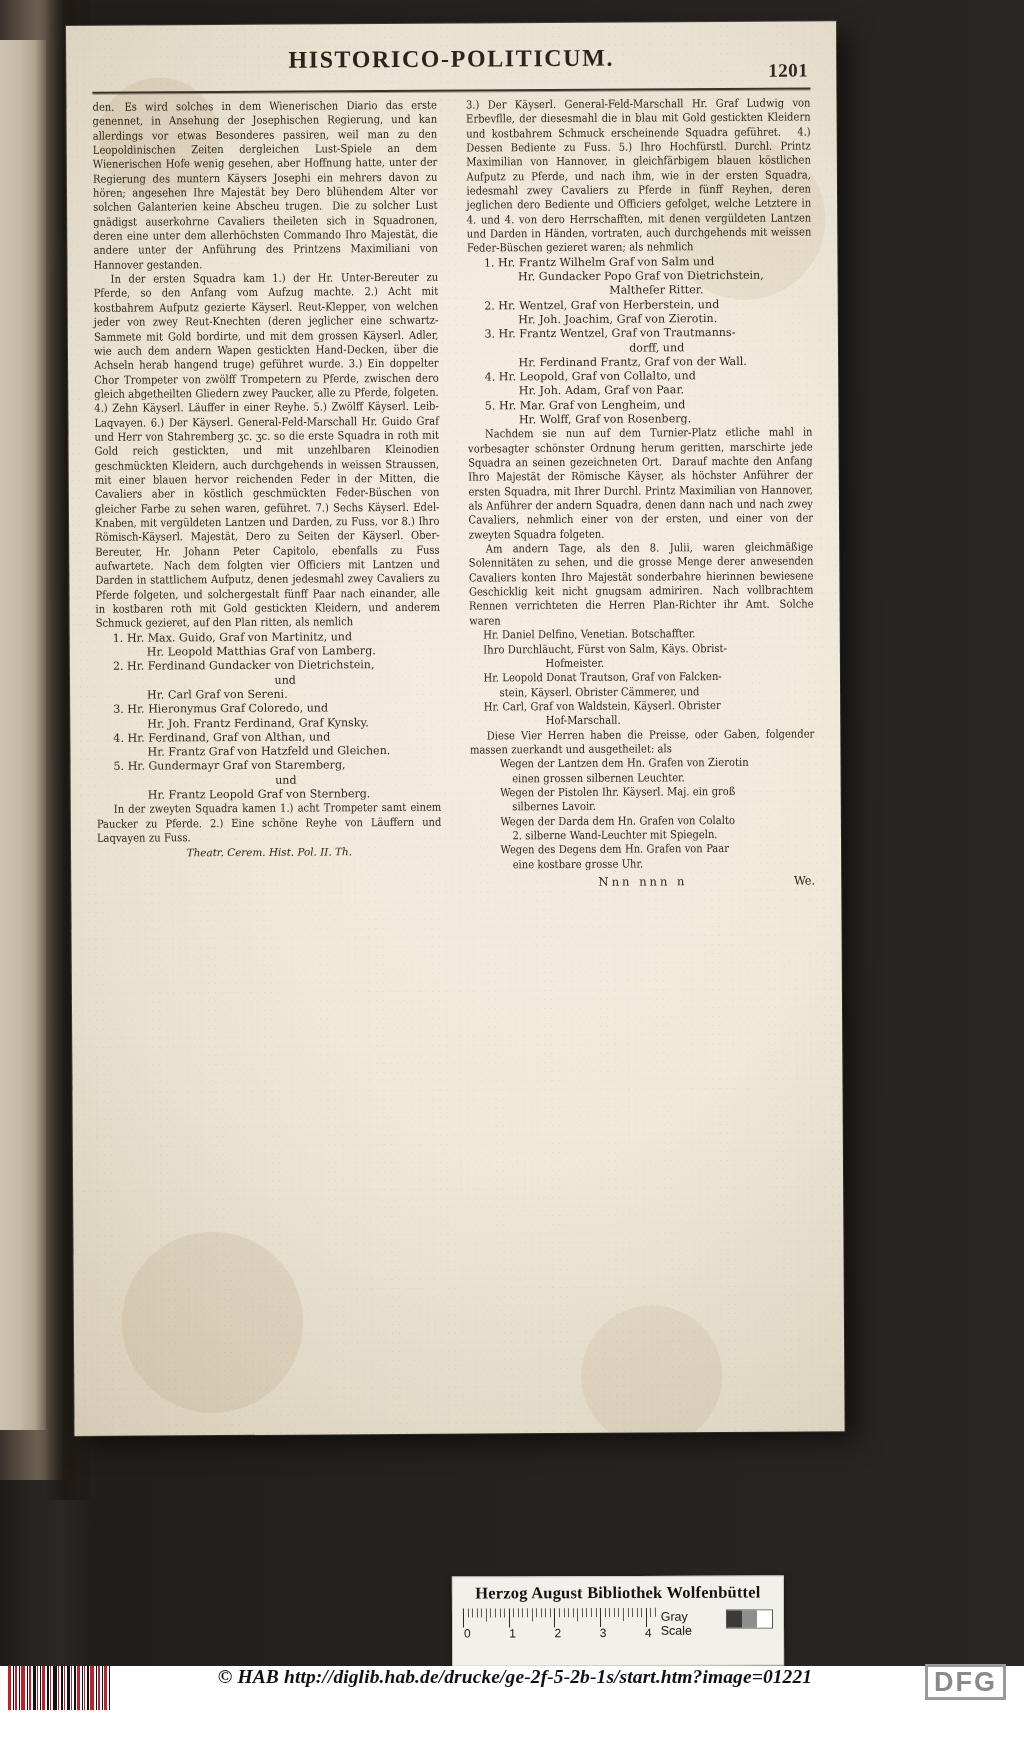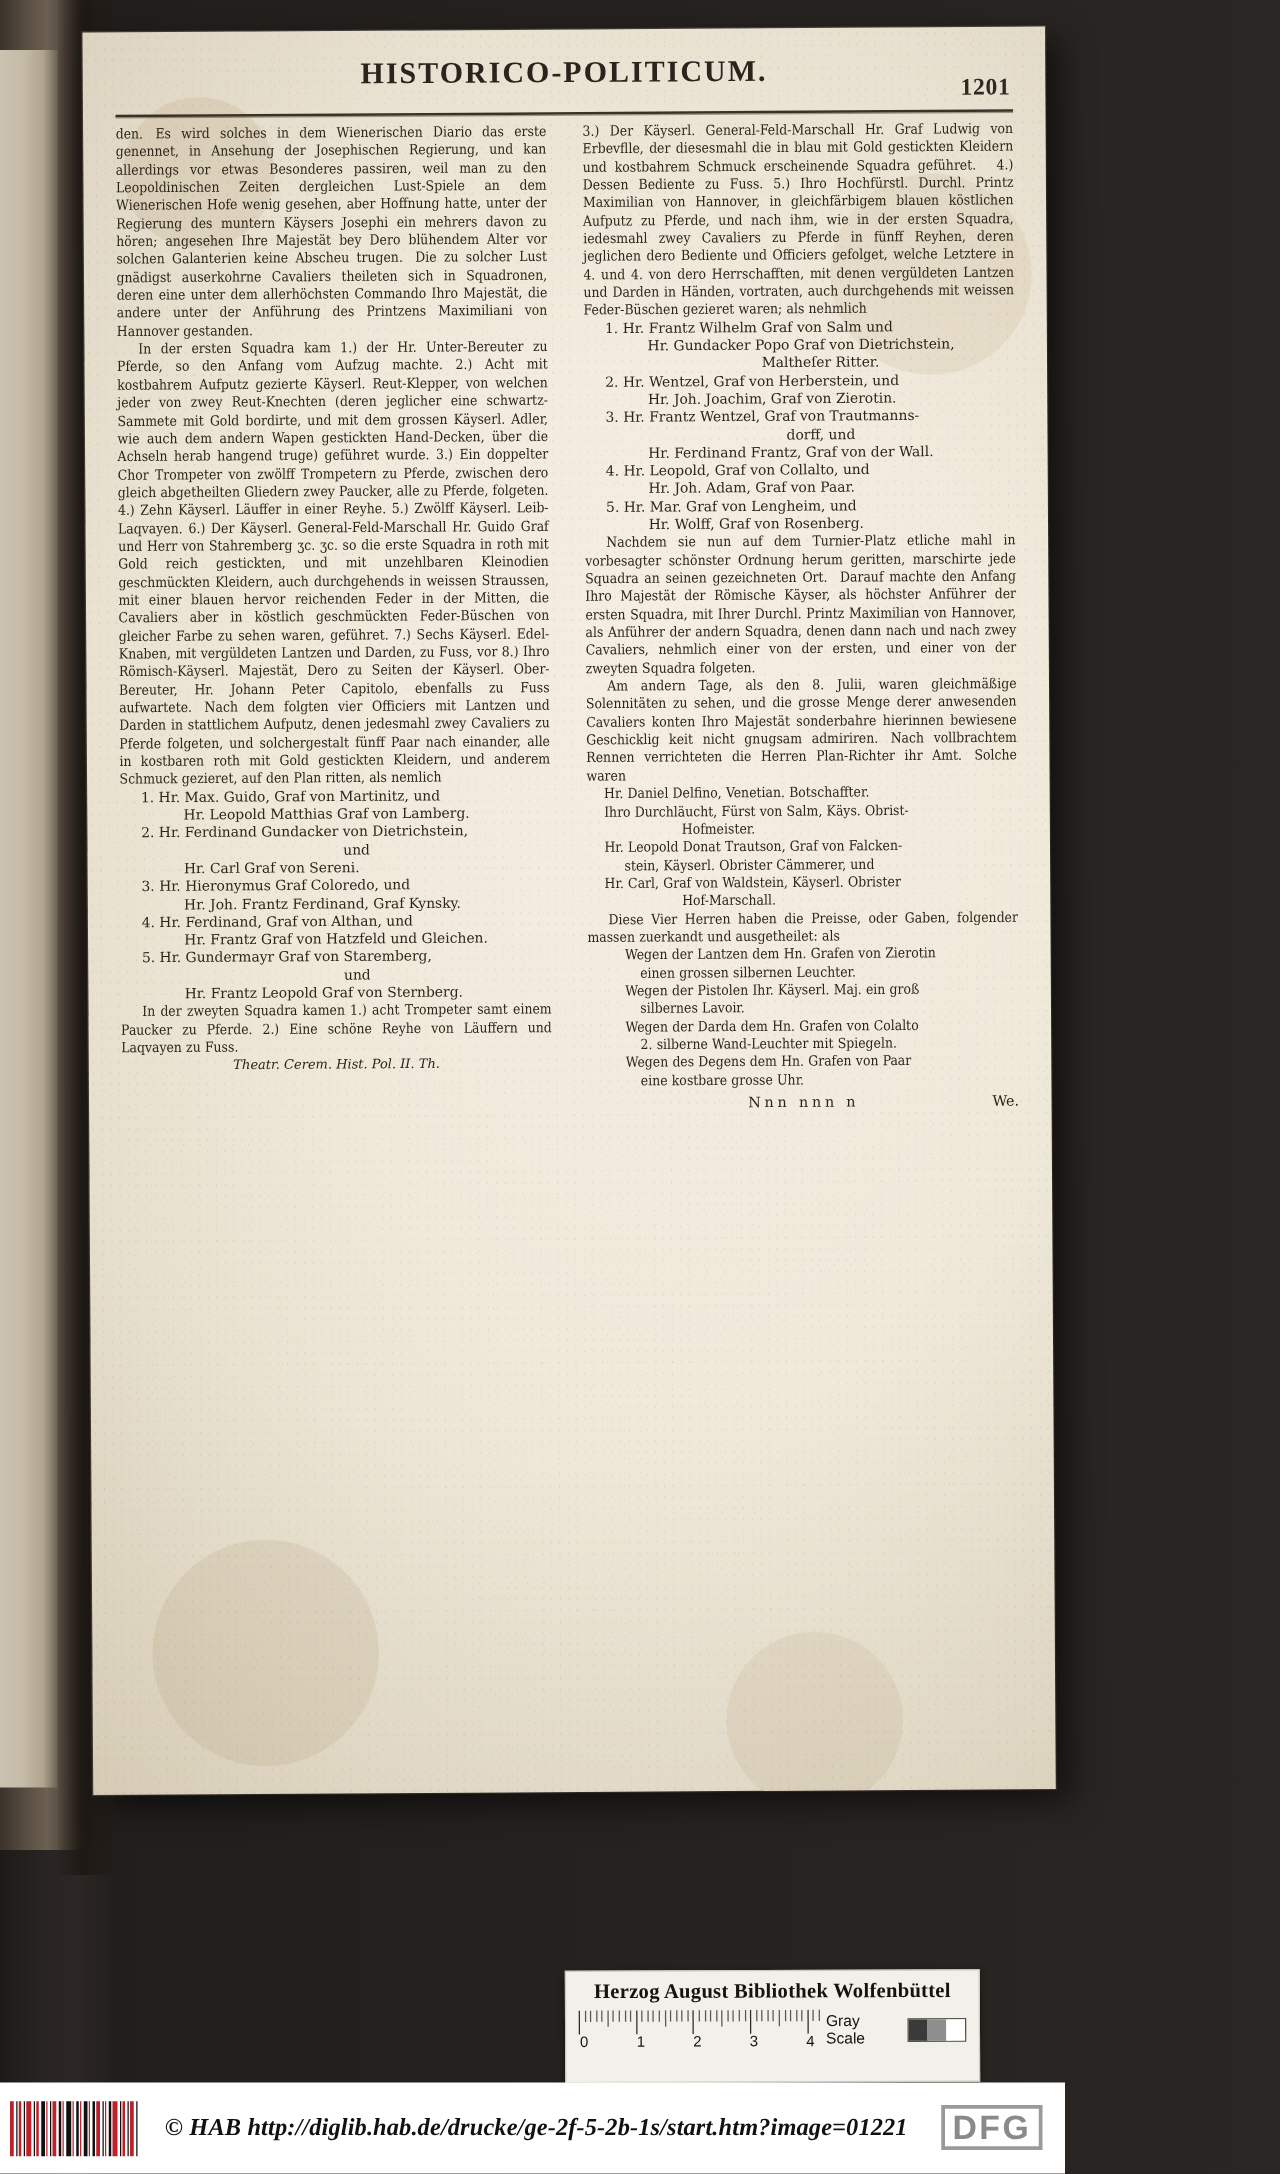--- a/index.html
+++ b/index.html
@@ -135,29 +135,29 @@
   .hab-title{
     text-align:center;font-family:"Liberation Serif",serif;font-weight:700;
     font-size:16.5px;color:#16120f;margin-top:6px;letter-spacing:.2px;
   }
   .hab-row{display:flex;align-items:flex-start;margin-top:5px;padding:0 10px;}
   .ruler{width:192px;}
   .ruler-ticks{position:relative;height:19px;}
   .ruler-ticks i{position:absolute;top:0;width:1px;background:#3a3631;}
   .ruler-nums{display:flex;justify-content:space-between;font-family:"Liberation Sans",sans-serif;
     font-size:12px;color:#16120f;padding:0 0 0 1px;margin-top:-1px;width:100%;}
-  .gs-wrap{display:flex;align-items:center;margin-left:10px;margin-top:2px;}
+  .gs-wrap{display:flex;align-items:flex-start;margin-left:10px;margin-top:2px;}
   .gs-text{font-family:"Liberation Sans",sans-serif;font-size:12.5px;color:#16120f;margin-right:6px;}
   .gs-chips{display:flex;border:1px solid #55504a;}
   .gs-chips span{width:15px;height:17px;display:block;}
 
   
   .bottom-strip{
-    position:absolute;left:0;bottom:0;width:852px;height:73px;background:#ffffff;
-    display:flex;align-items:center;
+    position:absolute;left:0;bottom:0;width:1024px;height:73px;background:#ffffff;
+    display:flex;
   }
   .barcode{margin-left:8px;display:flex;align-items:center;height:44px;}
   .barcode span{display:block;height:44px;margin-right:1.5px;}
   .strip-text{
     flex:1;text-align:center;font-family:"Liberation Serif",serif;
     font-style:italic;font-weight:700;font-size:19.5px;color:#111;letter-spacing:.1px;
     white-space:nowrap;
   }
   .dfg{
     margin-right:12px;font-family:"Liberation Sans",sans-serif;font-weight:700;

